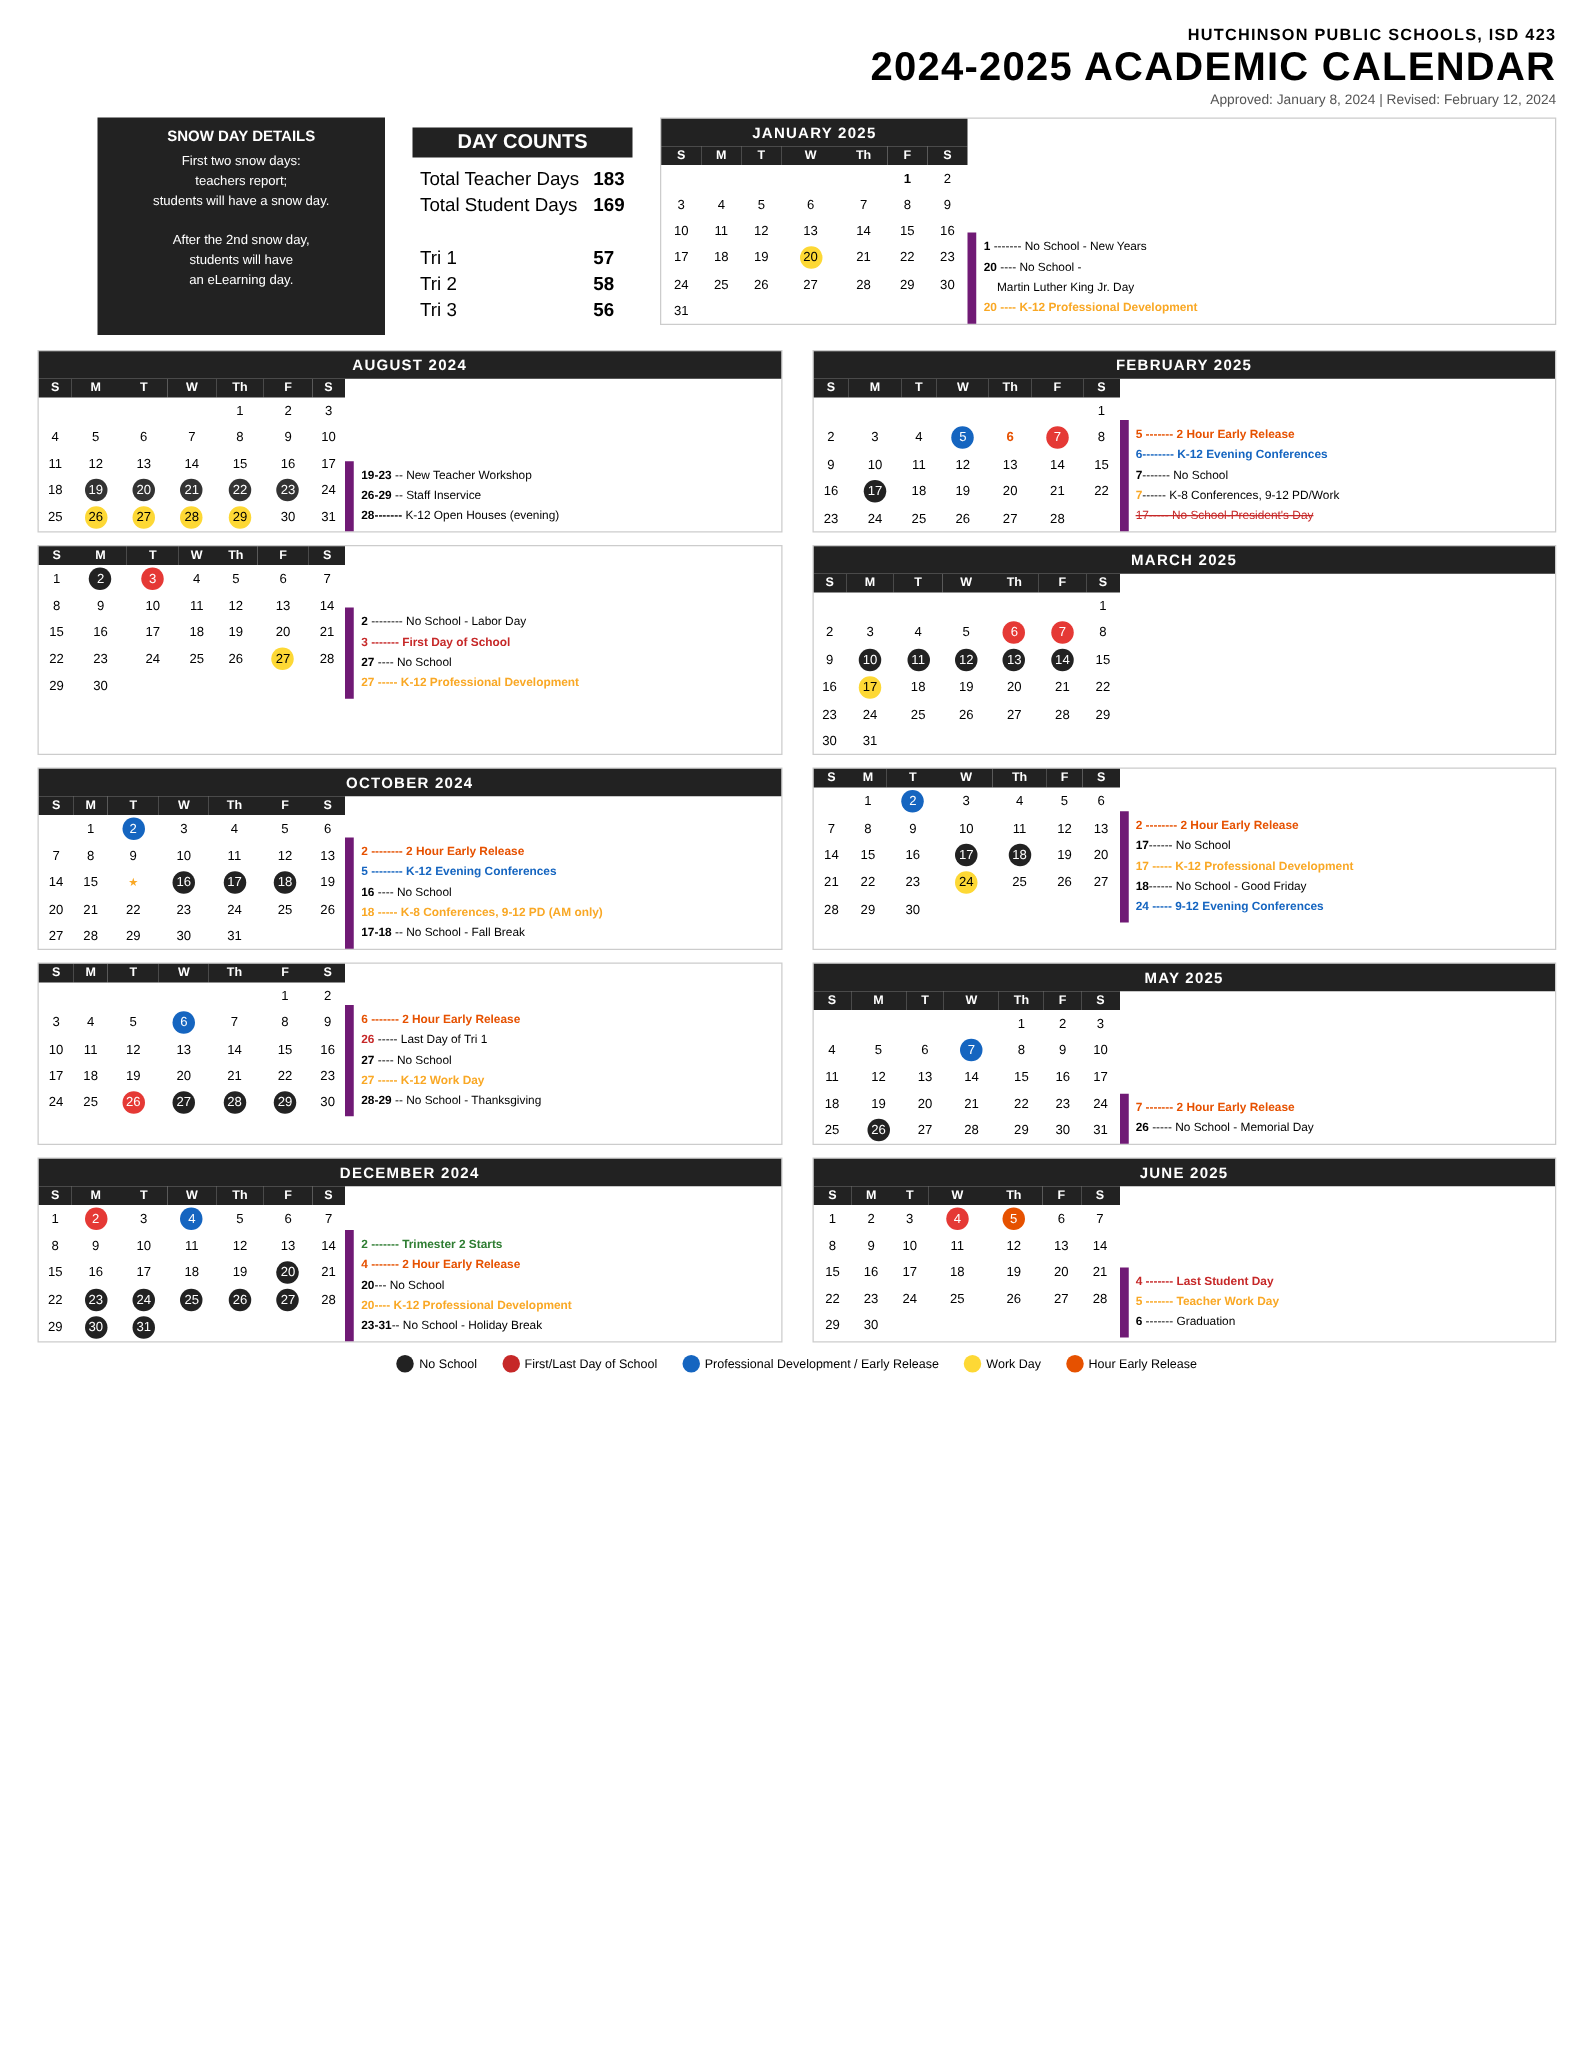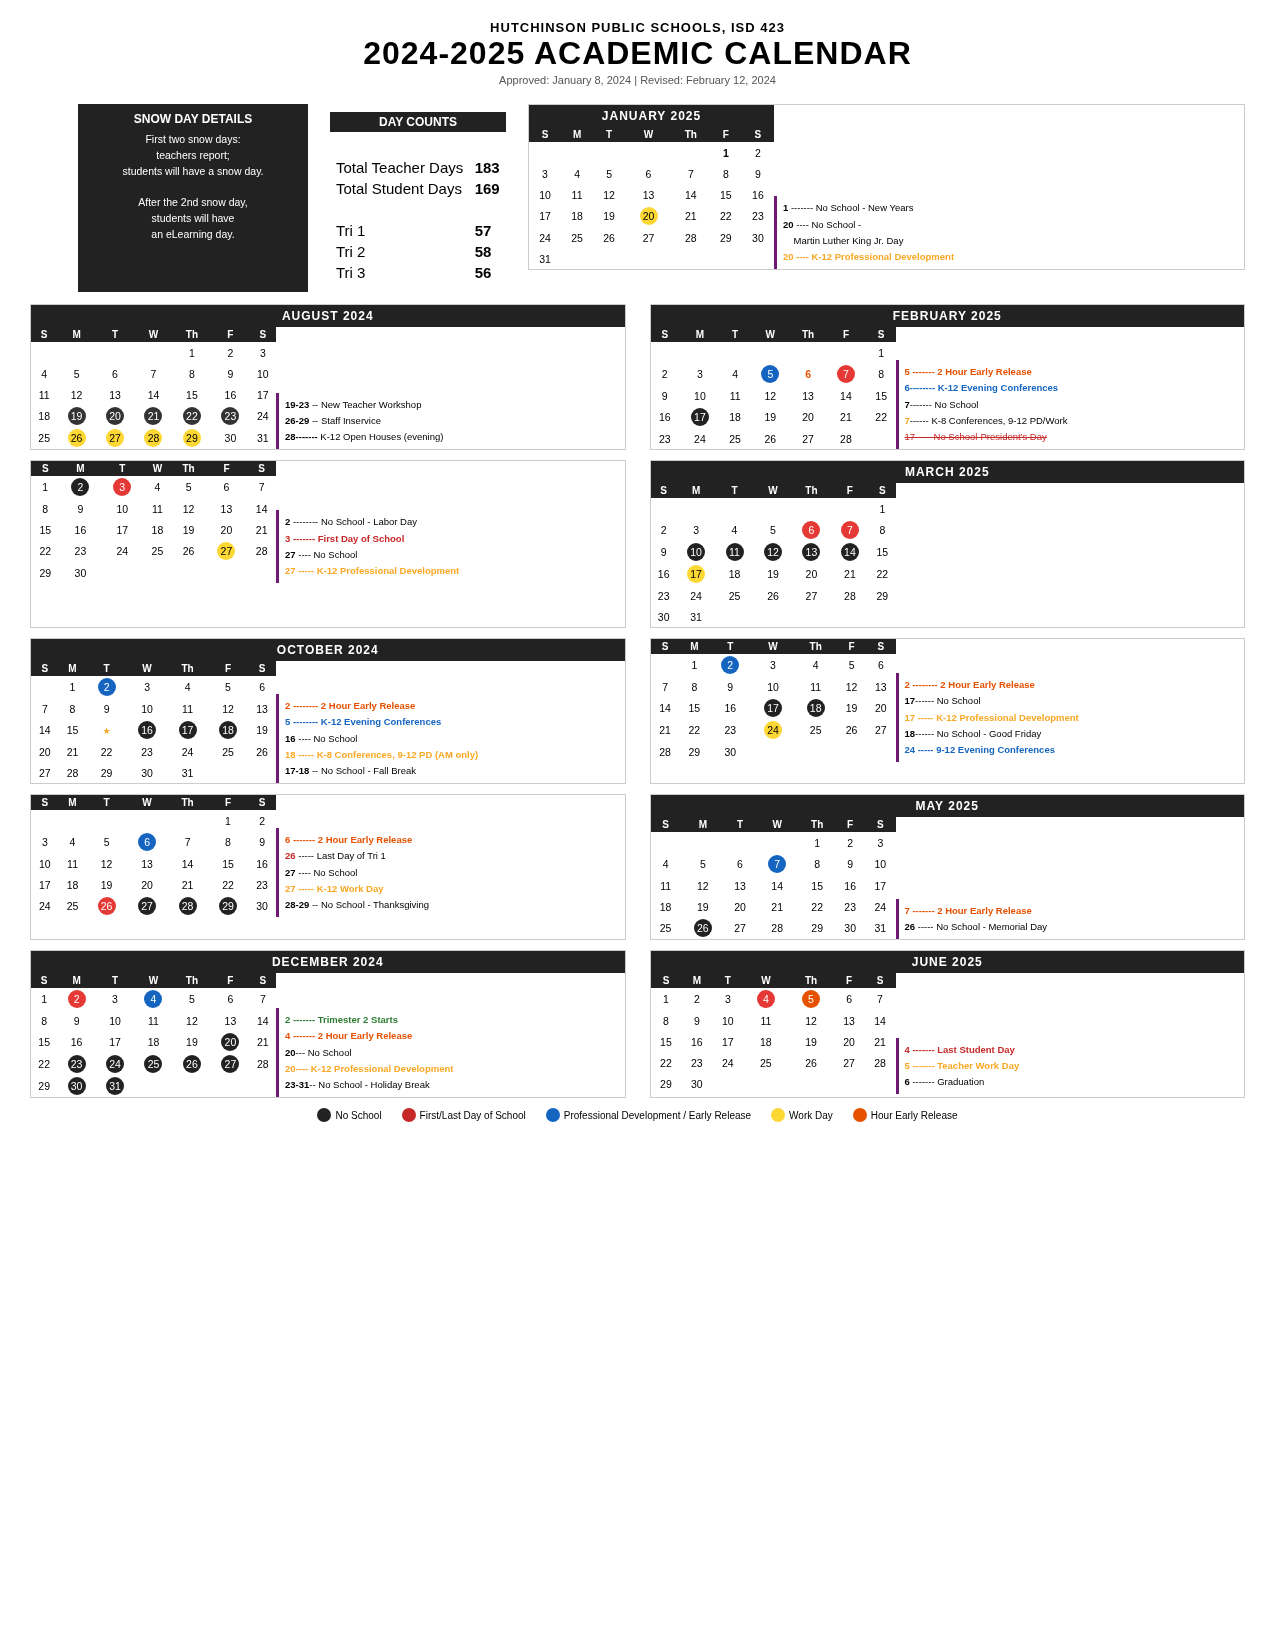--- a/index.html
+++ b/index.html
@@ -5,22 +5,22 @@
     * { box-sizing: border-box; margin: 0; padding: 0; }
     body {
       font-family: Arial, sans-serif;
       background: white;
       width: 1275px;
       min-height: 1650px;
       padding: 20px 30px;
       font-size: 11px;
     }
     .header {
-      text-align: center;
-      margin-bottom: 18px;
+      text-align: right;
+      margin-bottom: 8px;
     }
     .header .subtitle {
       font-size: 13px;
       font-weight: bold;
       letter-spacing: 1px;
     }
     .header .title {
       font-size: 32px;
       font-weight: 900;
       letter-spacing: 1px;
@@ -56,27 +56,27 @@
       text-align: center;
       line-height: 1.5;
     }
 
     .day-counts-box {
       padding: 8px 12px;
       width: 200px;
       flex-shrink: 0;
     }
     .day-counts-box .dc-title {
-      font-size: 12px;
+      font-size: 16px;
       font-weight: bold;
       text-align: center;
       background: #222;
       color: white;
       padding: 3px 6px;
-      margin-bottom: 24px;
+      margin-bottom: 6px;
     }
     .day-counts-box table {
       width: 100%;
     }
     .day-counts-box td {
       font-size: 15px;
       padding: 1px 4px;
     }
     .day-counts-box td:last-child {
       font-weight: bold;
@@ -147,21 +147,21 @@
       display: flex;
       align-items: flex-end;
     }
     .cal-table-part {
       width: 245px;
       flex-shrink: 0;
     }
     .cal-notes-part {
       flex: 1;
       padding: 4px 6px;
-      border-left: 3px solid #701a75;
+      border-left: 7px solid #701a75;
     }
     .cal-notes-part p {
       font-size: 9.5px;
       line-height: 1.7;
       margin: 0;
     }
     .cal-table-part table {
       width: 100%;
       border-collapse: collapse;
     }

